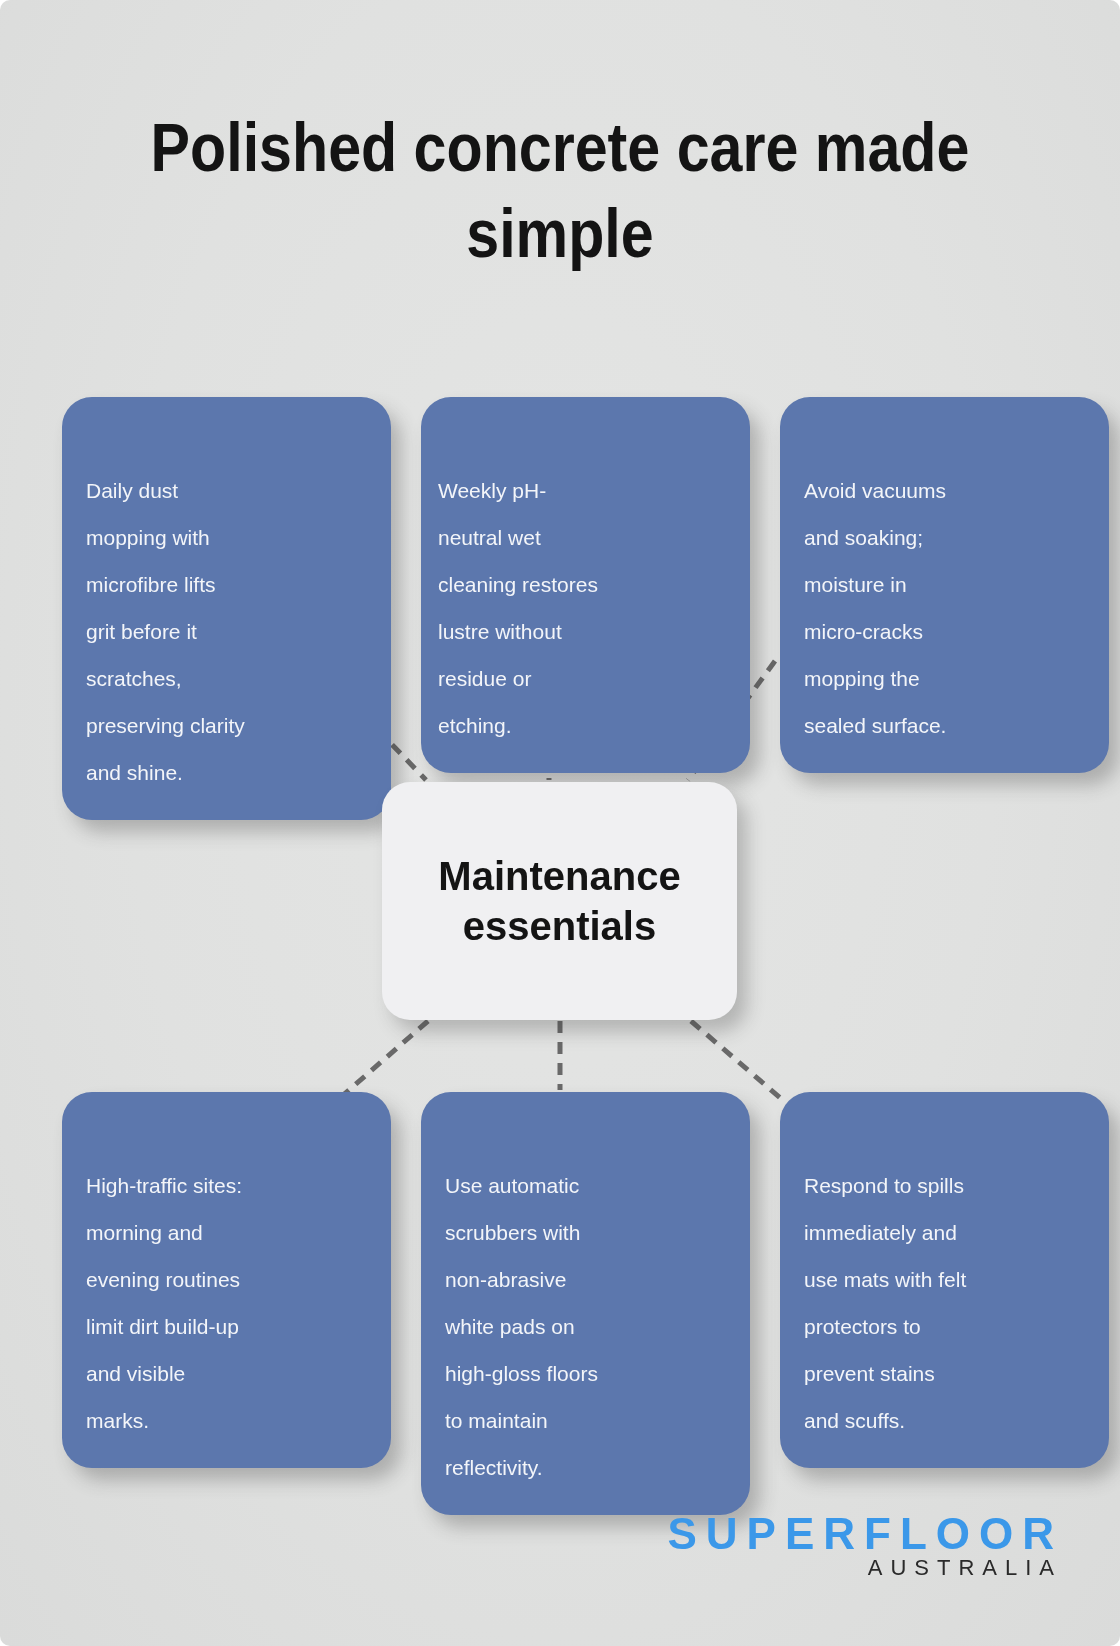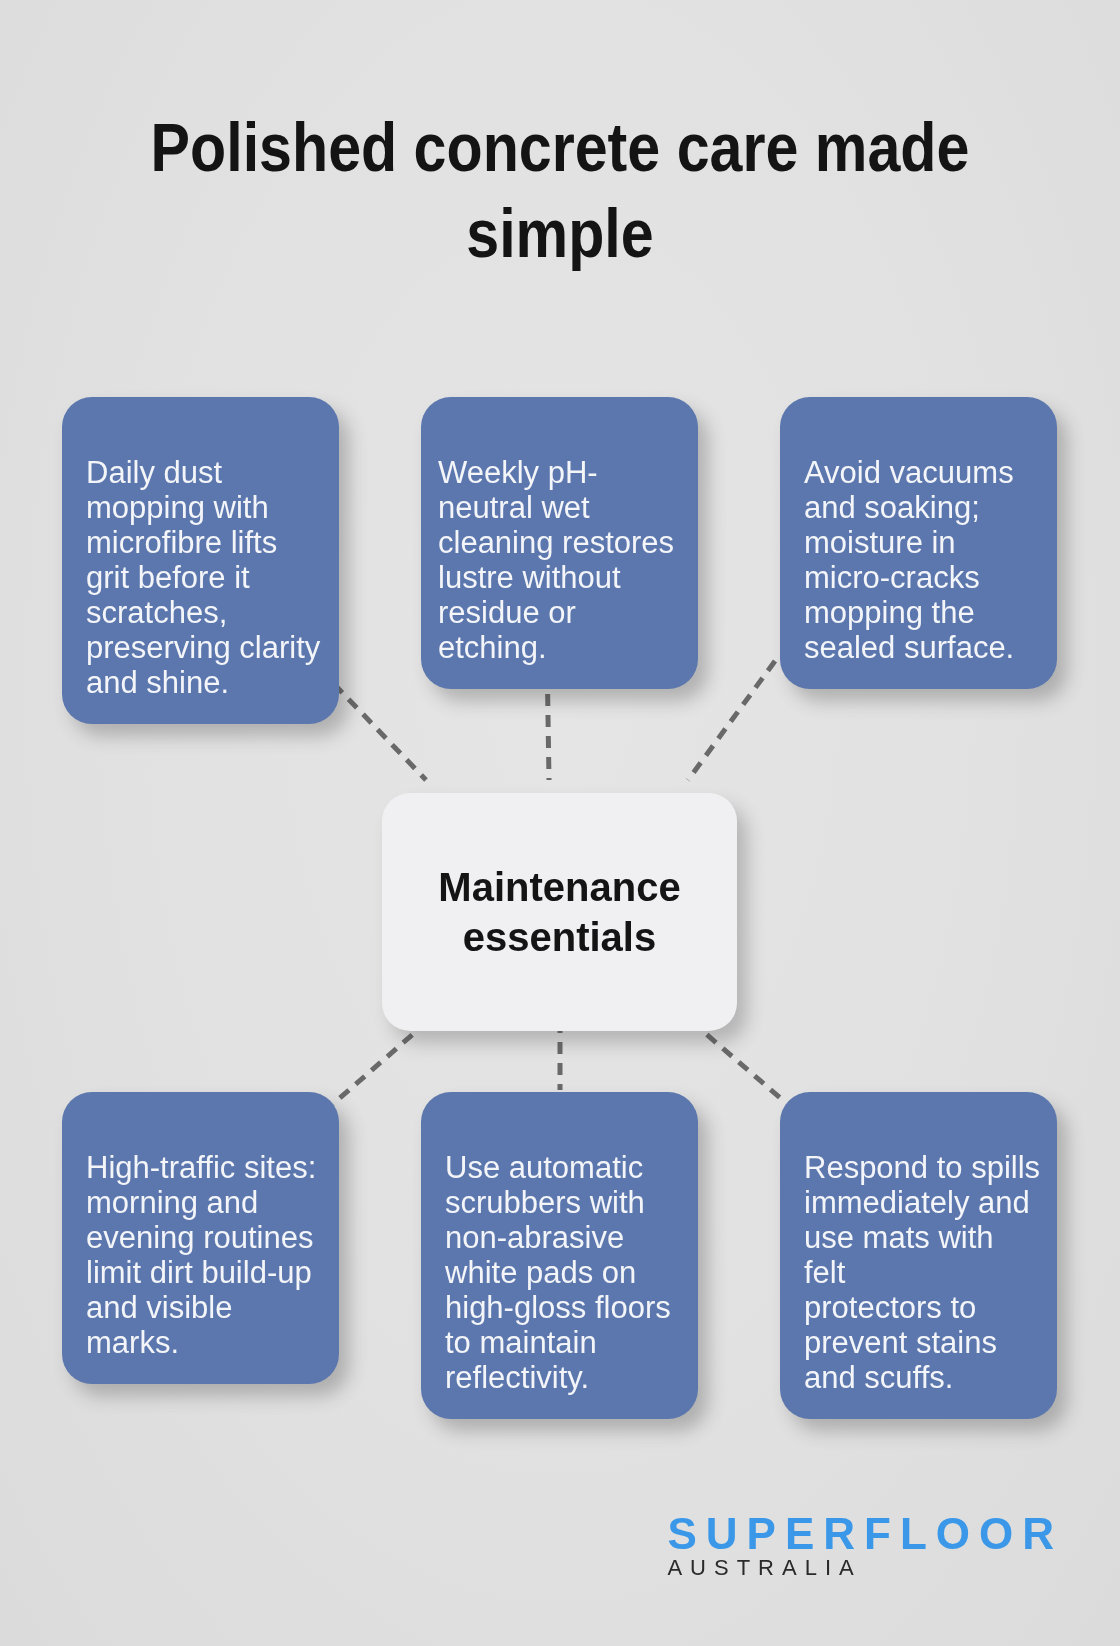--- a/index.html
+++ b/index.html
@@ -4,20 +4,21 @@
 <style>
   html, body { margin: 0; padding: 0; }
   body { font-family: "Liberation Sans", sans-serif; }
 
   .canvas {
     position: relative;
     width: 1120px;
     height: 1646px;
     overflow: hidden;
     background: radial-gradient(ellipse at 50% 42%, #e4e5e4 0%, #e0e1e0 55%, #dadbda 100%);
+    border-radius: 10px;
   }
 
   .title {
     position: absolute;
     top: 104px;
     left: 0;
     width: 1120px;
     margin: 0;
     text-align: center;
     font-size: 68px;
@@ -36,28 +37,28 @@
     pointer-events: none;
   }
   .connectors line {
     stroke: #696969;
     stroke-width: 5;
     stroke-dasharray: 12 9;
   }
 
   .node {
     position: absolute;
-    width: 277px;
+    width: 329px;
     box-sizing: border-box;
     background: #5c77ad;
     border-radius: 30px;
     padding: 23px 16px 24px 24px;
     color: #f3f5f9;
-    font-size: 31px;
-    line-height: 35px;
+    font-size: 21px;
+    line-height: 47px;
     white-space: pre-line;
     box-shadow: 10px 12px 18px rgba(60, 60, 60, 0.30);
   }
   .n1 { left: 62px;  top: 397px; }
   .n2 { left: 421px; top: 397px; padding-left: 17px; }
   .n3 { left: 780px; top: 397px; }
   .n4 { left: 62px;  top: 1092px; }
   .n5 { left: 421px; top: 1092px; }
   .n6 { left: 780px; top: 1092px; }
 
@@ -73,28 +74,27 @@
     box-shadow: 10px 12px 18px rgba(60, 60, 60, 0.28);
     display: flex;
     align-items: center;
     justify-content: center;
     text-align: center;
     font-size: 40px;
     line-height: 50px;
     font-weight: 700;
     color: #141414;
     white-space: pre-line;
-    margin-top: 11px;
   }
 
   .logo {
     position: absolute;
     top: 1512px;
     right: 66px;
-    text-align: left;
+    text-align: right;
   }
   .logo-main {
     font-size: 44px;
     font-weight: 700;
     letter-spacing: 9px;
     margin-right: -9px;
     color: #3b98e9;
     line-height: 44px;
   }
   .logo-sub {

